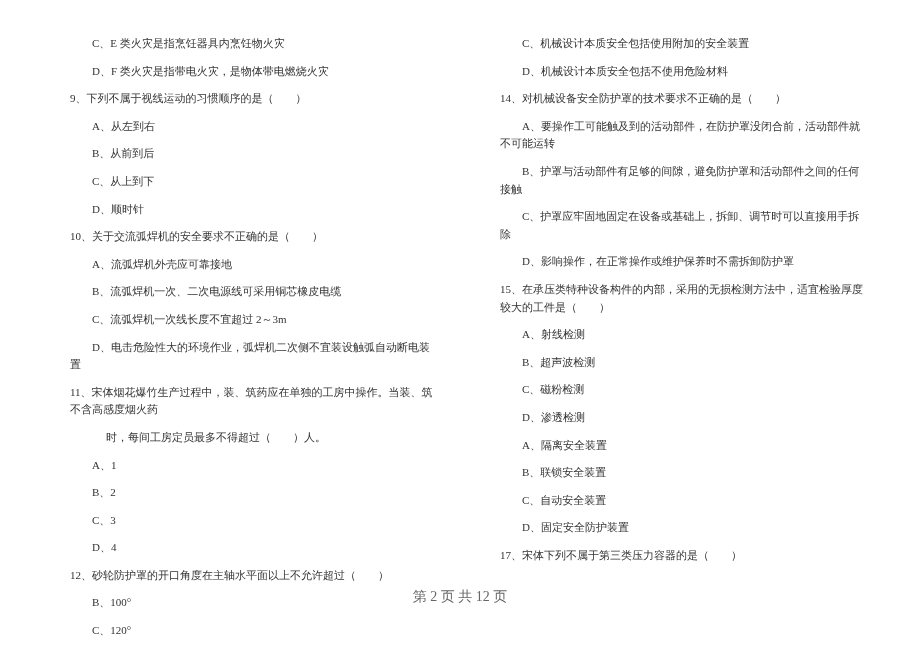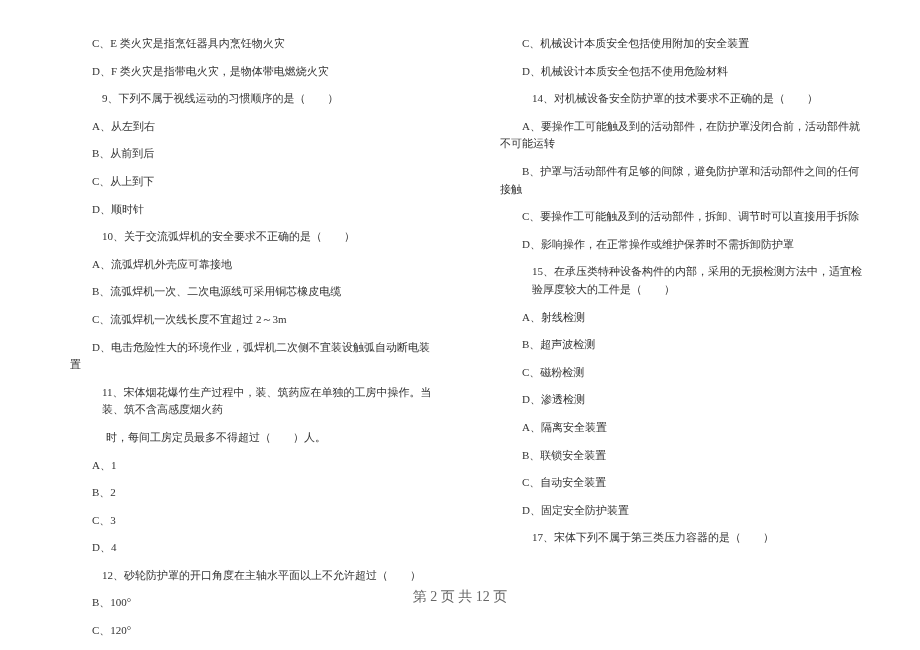--- a/index.html
+++ b/index.html
@@ -29,21 +29,20 @@
       font-family: Liberation Serif, serif;
     }
     .option {
       padding: 5px 0;
       line-height: 1.6;
       text-indent: 2em;
     }
     .question {
       padding: 5px 0;
       line-height: 1.6;
-      margin-left: 32px;
     }
     .question-cont {
       padding: 5px 0;
       line-height: 1.6;
       margin-left: 36px;
     }
     .footer {
       text-align: center;
       font-size: 14px;
       color: #666;
@@ -76,21 +75,21 @@
       <div class="question">12、砂轮防护罩的开口角度在主轴水平面以上不允许超过（　　）</div>
       <div class="option">B、100°</div>
       <div class="option">C、120°</div>
     </div>
   <div class="column" id="right-col">
       <div class="option">C、机械设计本质安全包括使用附加的安全装置</div>
       <div class="option">D、机械设计本质安全包括不使用危险材料</div>
       <div class="question">14、对机械设备安全防护罩的技术要求不正确的是（　　）</div>
       <div class="option">A、要操作工可能触及到的活动部件，在防护罩没闭合前，活动部件就不可能运转</div>
       <div class="option">B、护罩与活动部件有足够的间隙，避免防护罩和活动部件之间的任何接触</div>
-      <div class="option">C、要操作工可能触及到的活动部件，拆卸、调节时可以直接用手拆除</div>
+      <div class="option">C、护罩应牢固地固定在设备或基础上，拆卸、调节时可以直接用手拆除</div>
       <div class="option">D、影响操作，在正常操作或维护保养时不需拆卸防护罩</div>
       <div class="question">15、在承压类特种设备构件的内部，采用的无损检测方法中，适宜检验厚度较大的工件是（　　）</div>
       <div class="option">A、射线检测</div>
       <div class="option">B、超声波检测</div>
       <div class="option">C、磁粉检测</div>
       <div class="option">D、渗透检测</div>
       <div class="option">A、隔离安全装置</div>
       <div class="option">B、联锁安全装置</div>
       <div class="option">C、自动安全装置</div>
       <div class="option">D、固定安全防护装置</div>

